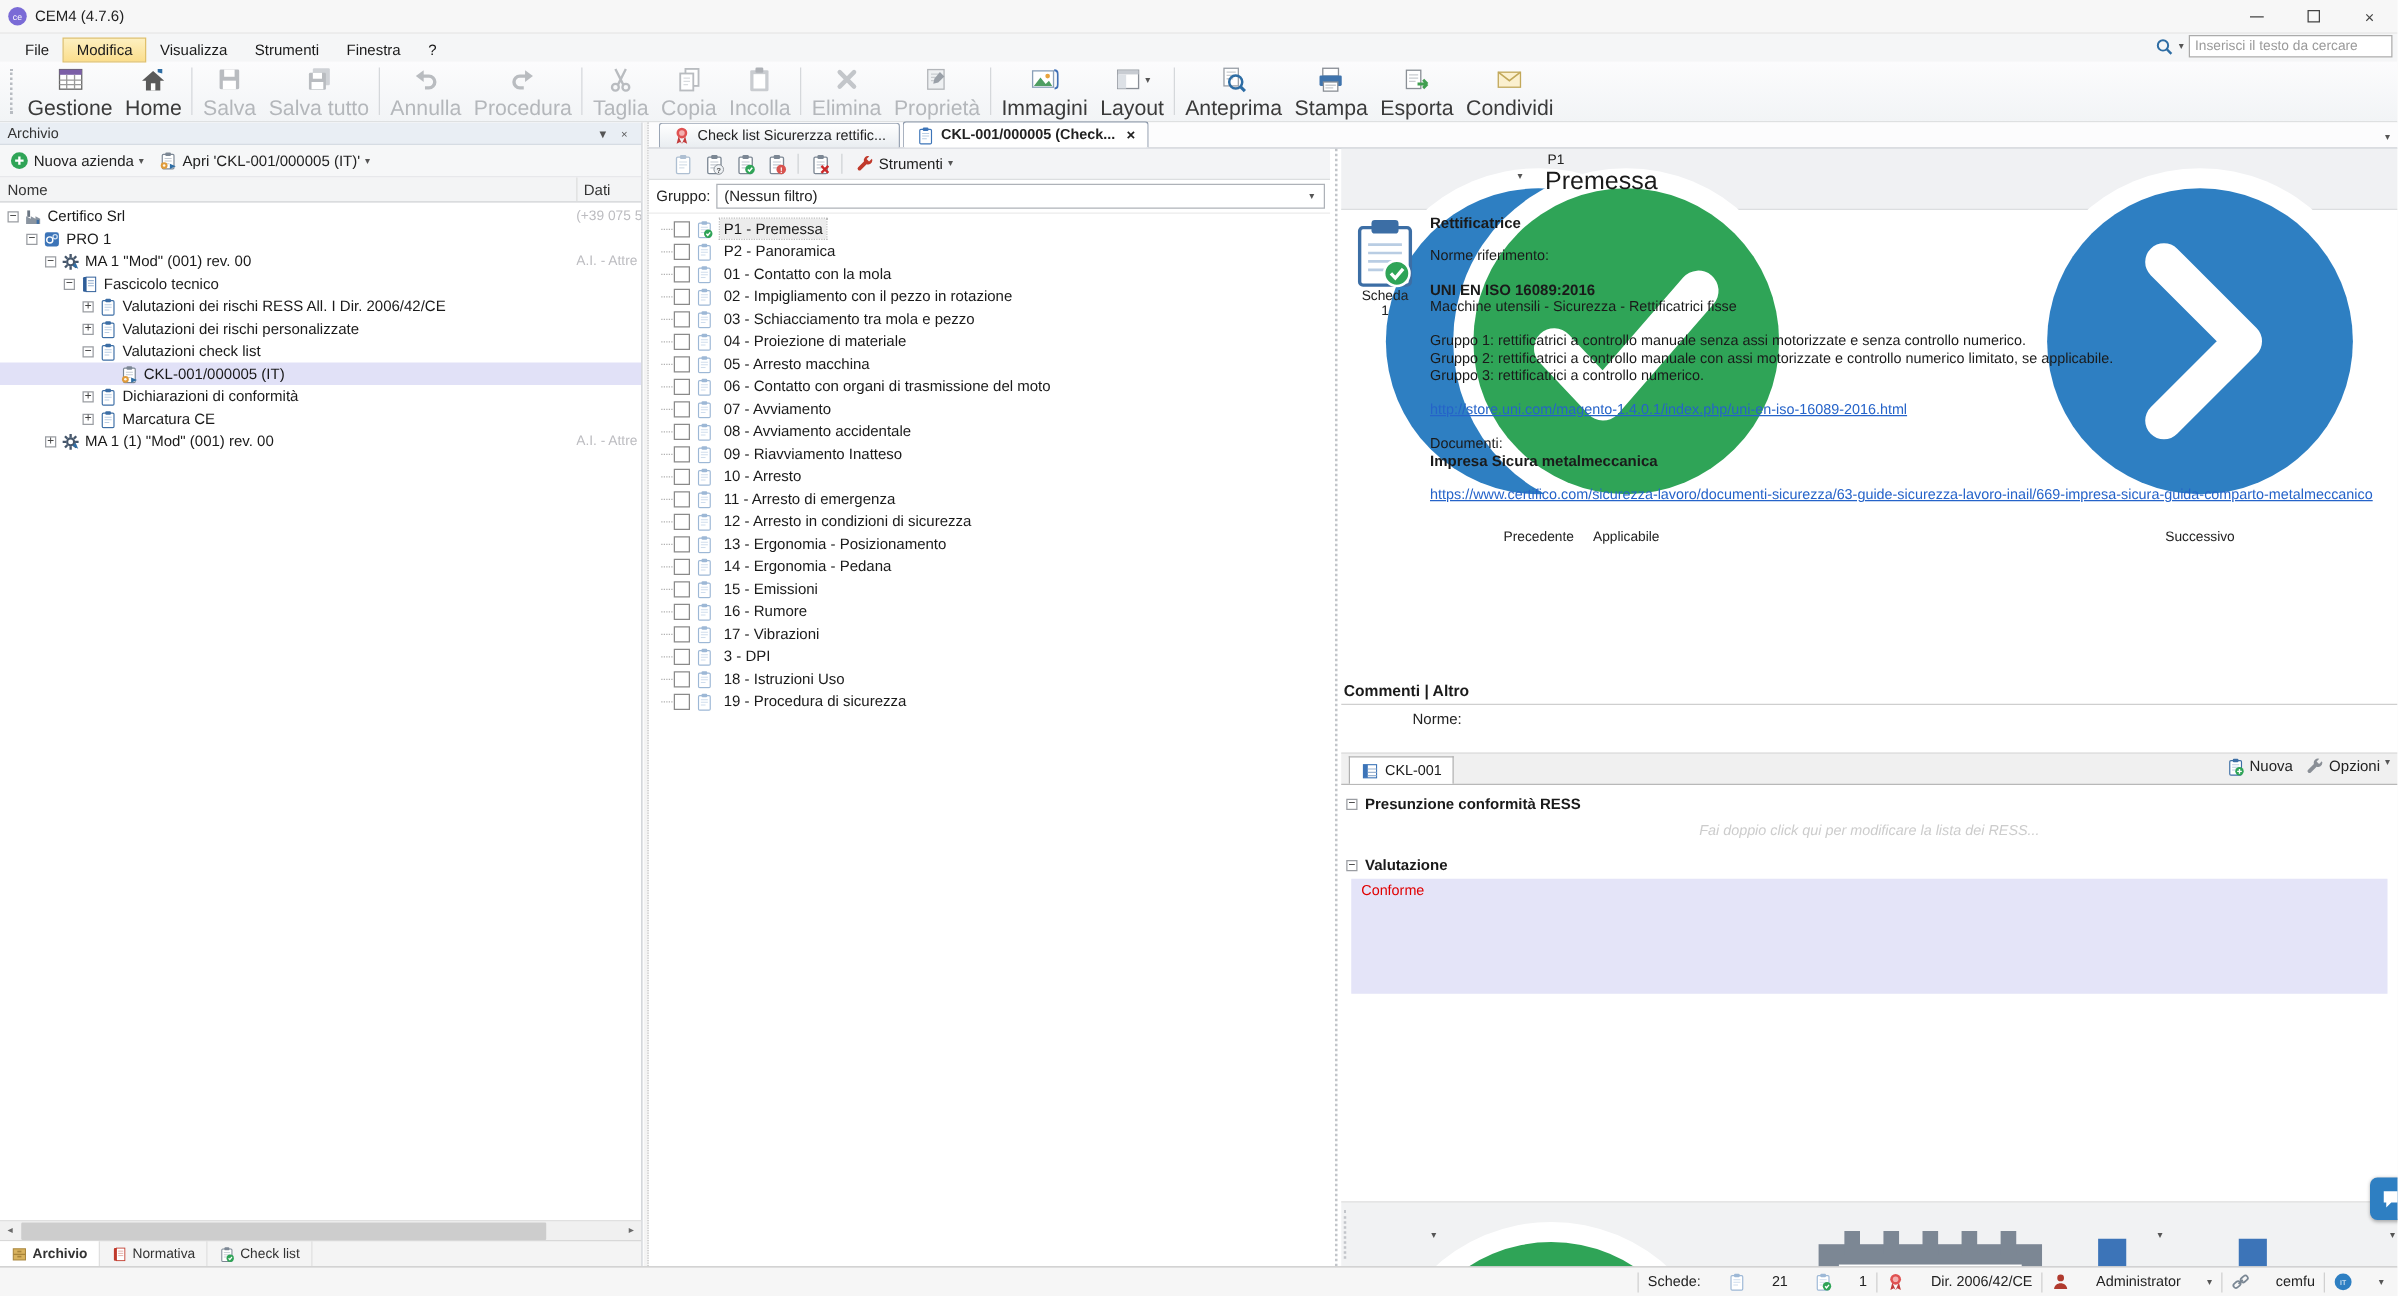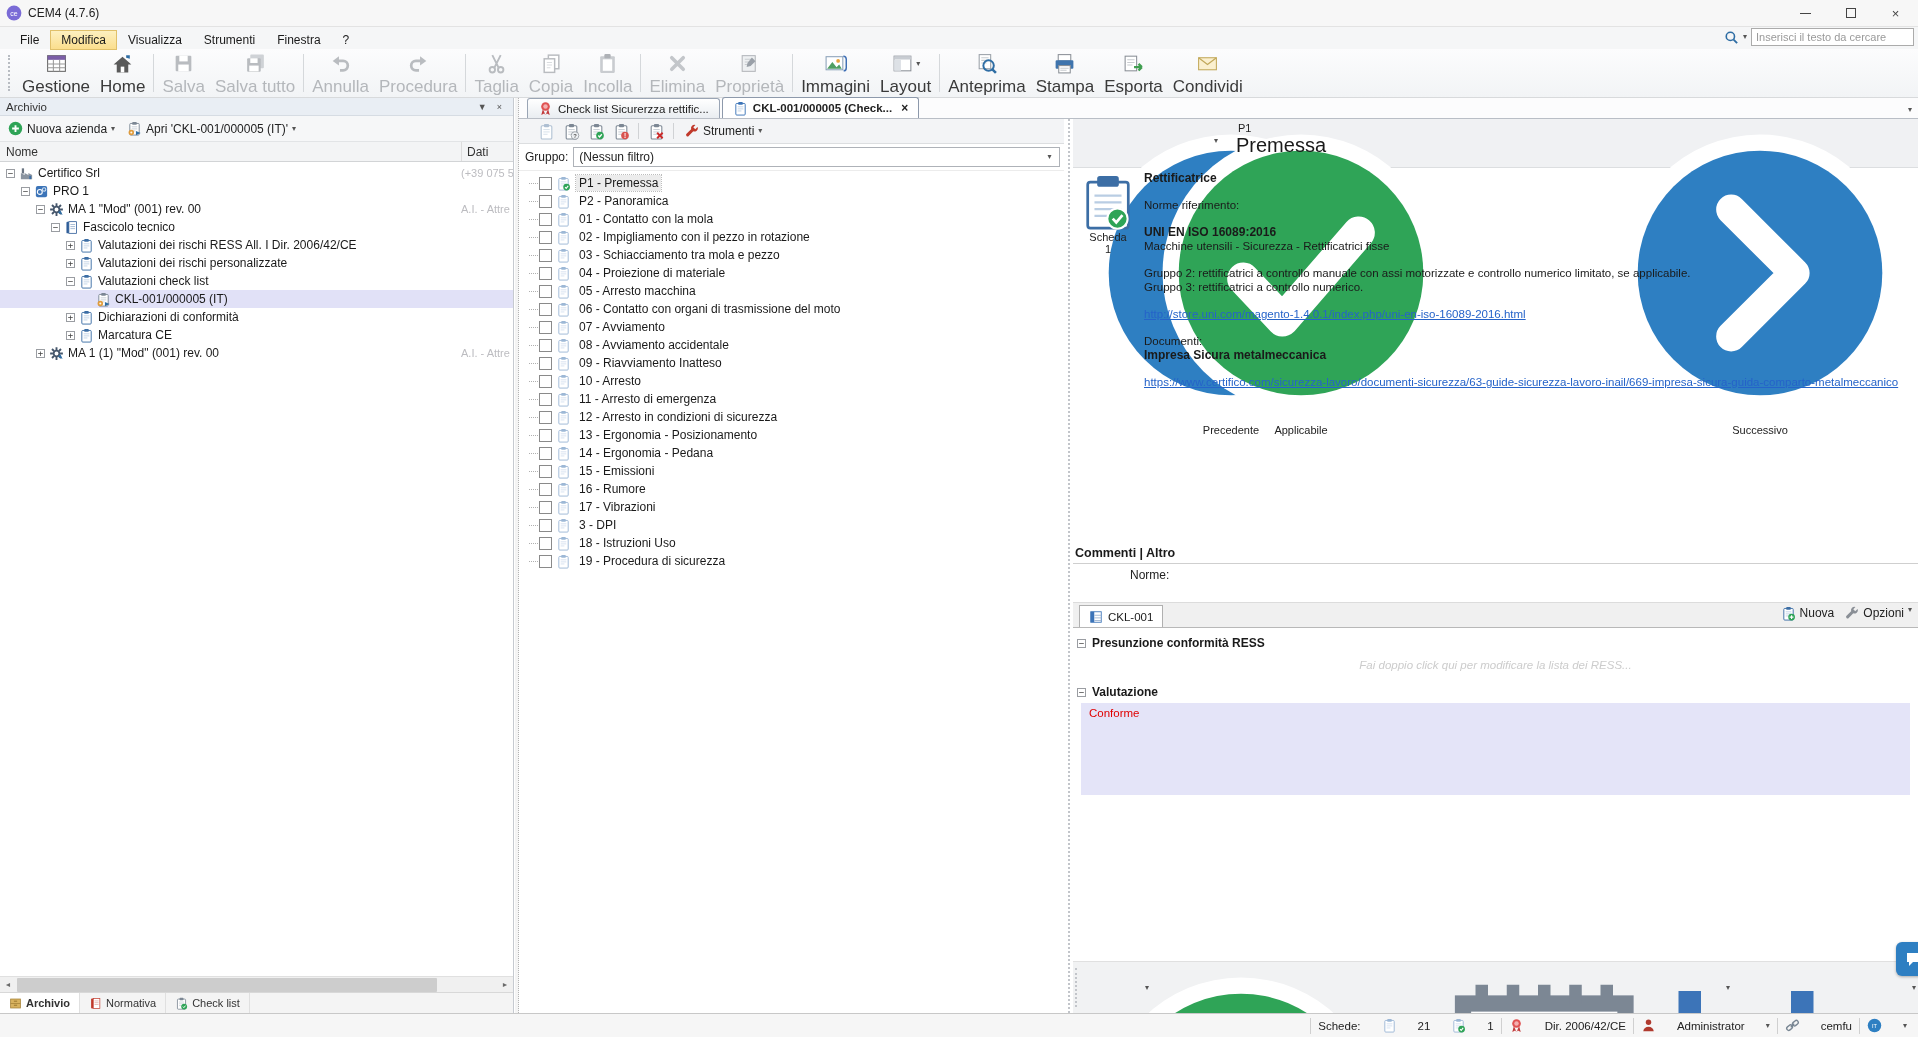--- a/index.html
+++ b/index.html
@@ -1014,20 +1014,21 @@
 
       <div class="rp-text">
         <div class="b">Rettificatrice</div>
         <div class="gap"></div>
         <div>Norme riferimento:</div>
         <div class="gap"></div>
         <div class="b">UNI EN ISO 16089:2016</div>
         <div>Macchine utensili - Sicurezza - Rettificatrici fisse</div>
         <div class="gap"></div>
         <div id="norm-groups">
+            <div>Gruppo 1: rettificatrici a controllo manuale senza assi motorizzate e senza controllo numerico.</div>
             <div>Gruppo 2: rettificatrici a controllo manuale con assi motorizzate e controllo numerico limitato, se applicabile.</div>
             <div>Gruppo 3: rettificatrici a controllo numerico.</div>
           </div>
         <div class="gap"></div>
         <span class="lnk">http://store.uni.com/magento-1.4.0.1/index.php/uni-en-iso-16089-2016.html</span>
         <div class="gap"></div>
         <div>Documenti:</div>
         <div class="b">Impresa Sicura metalmeccanica</div>
         <div class="gap"></div>
         <span class="lnk">https://www.certifico.com/sicurezza-lavoro/documenti-sicurezza/63-guide-sicurezza-lavoro-inail/669-impresa-sicura-guida-comparto-metalmeccanico</span>

